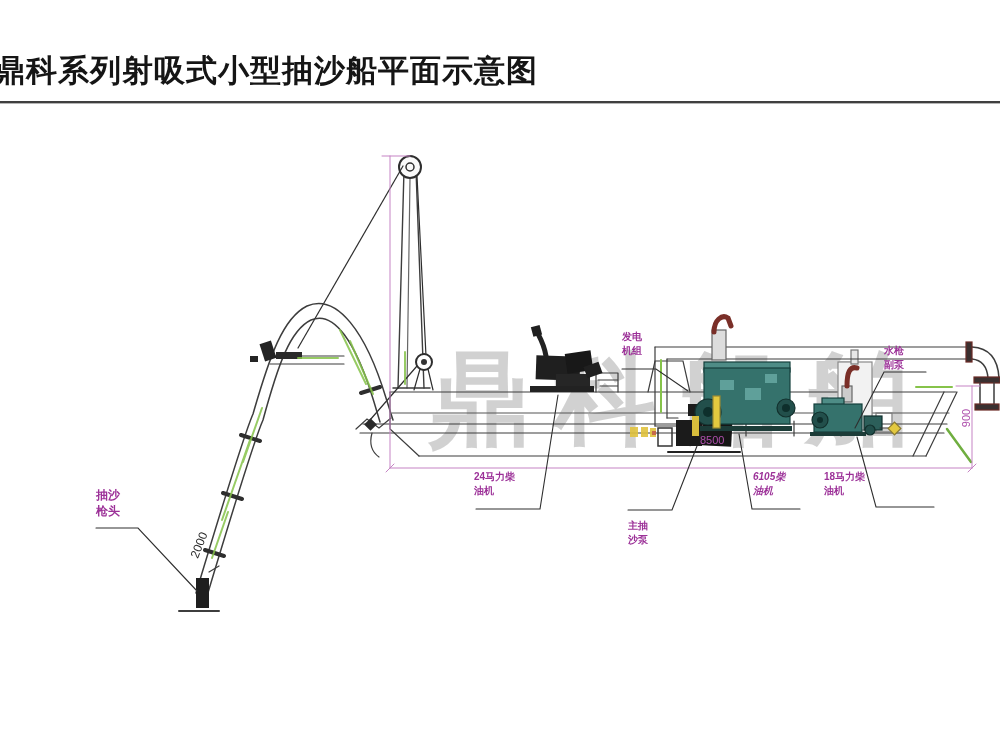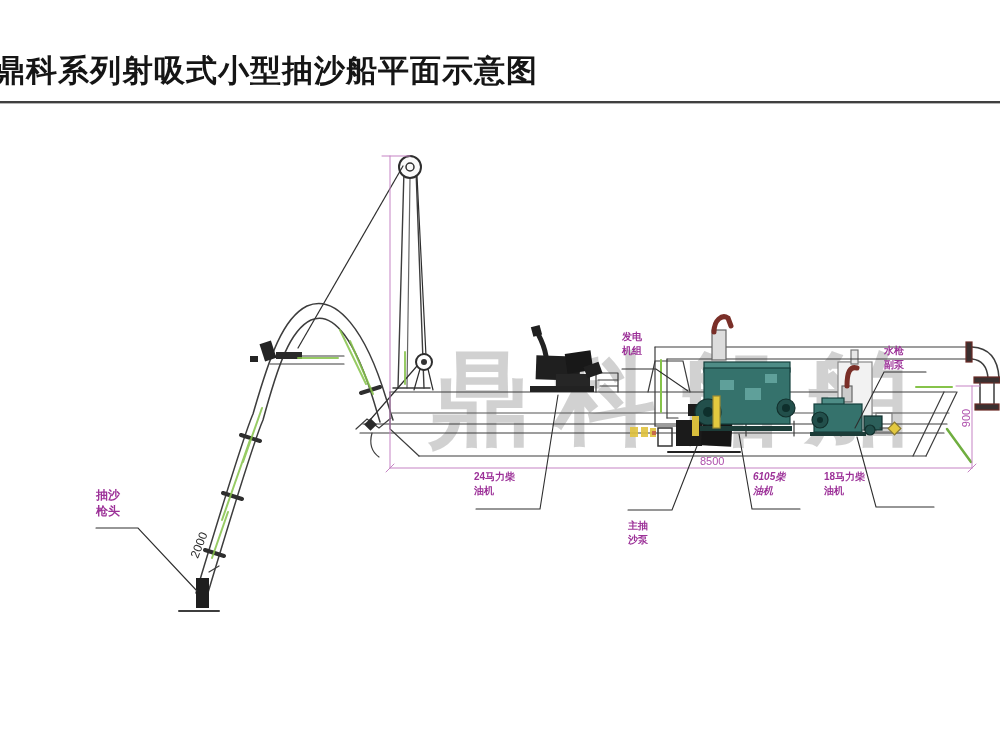--- a/index.html
+++ b/index.html
@@ -196,17 +196,17 @@
 副泵</div>
   <div class="abs lbl" style="left:474px;top:470px;">24马力柴
 油机</div>
   <div class="abs lbl" style="left:628px;top:472px;margin-top:47px;">主抽
 沙泵</div>
   <div class="abs lbl" style="left:753px;top:470px;font-style:italic;">6105柴
 油机</div>
   <div class="abs lbl" style="left:824px;top:470px;">18马力柴
 油机</div>
 
-  <div class="abs dim" style="left:652px;top:455px;padding-left:48px;">8500</div>
+  <div class="abs dim" style="left:652px;top:434px;padding-left:48px;">8500</div>
   <div class="abs dim" style="left:946px;top:412px;width:40px;text-align:center;transform:rotate(-90deg);">900</div>
   <div class="abs dimdark" style="left:176px;top:538px;width:46px;text-align:center;transform:rotate(-68deg);">2000</div>
 
 </div>
 
 </body></html>

